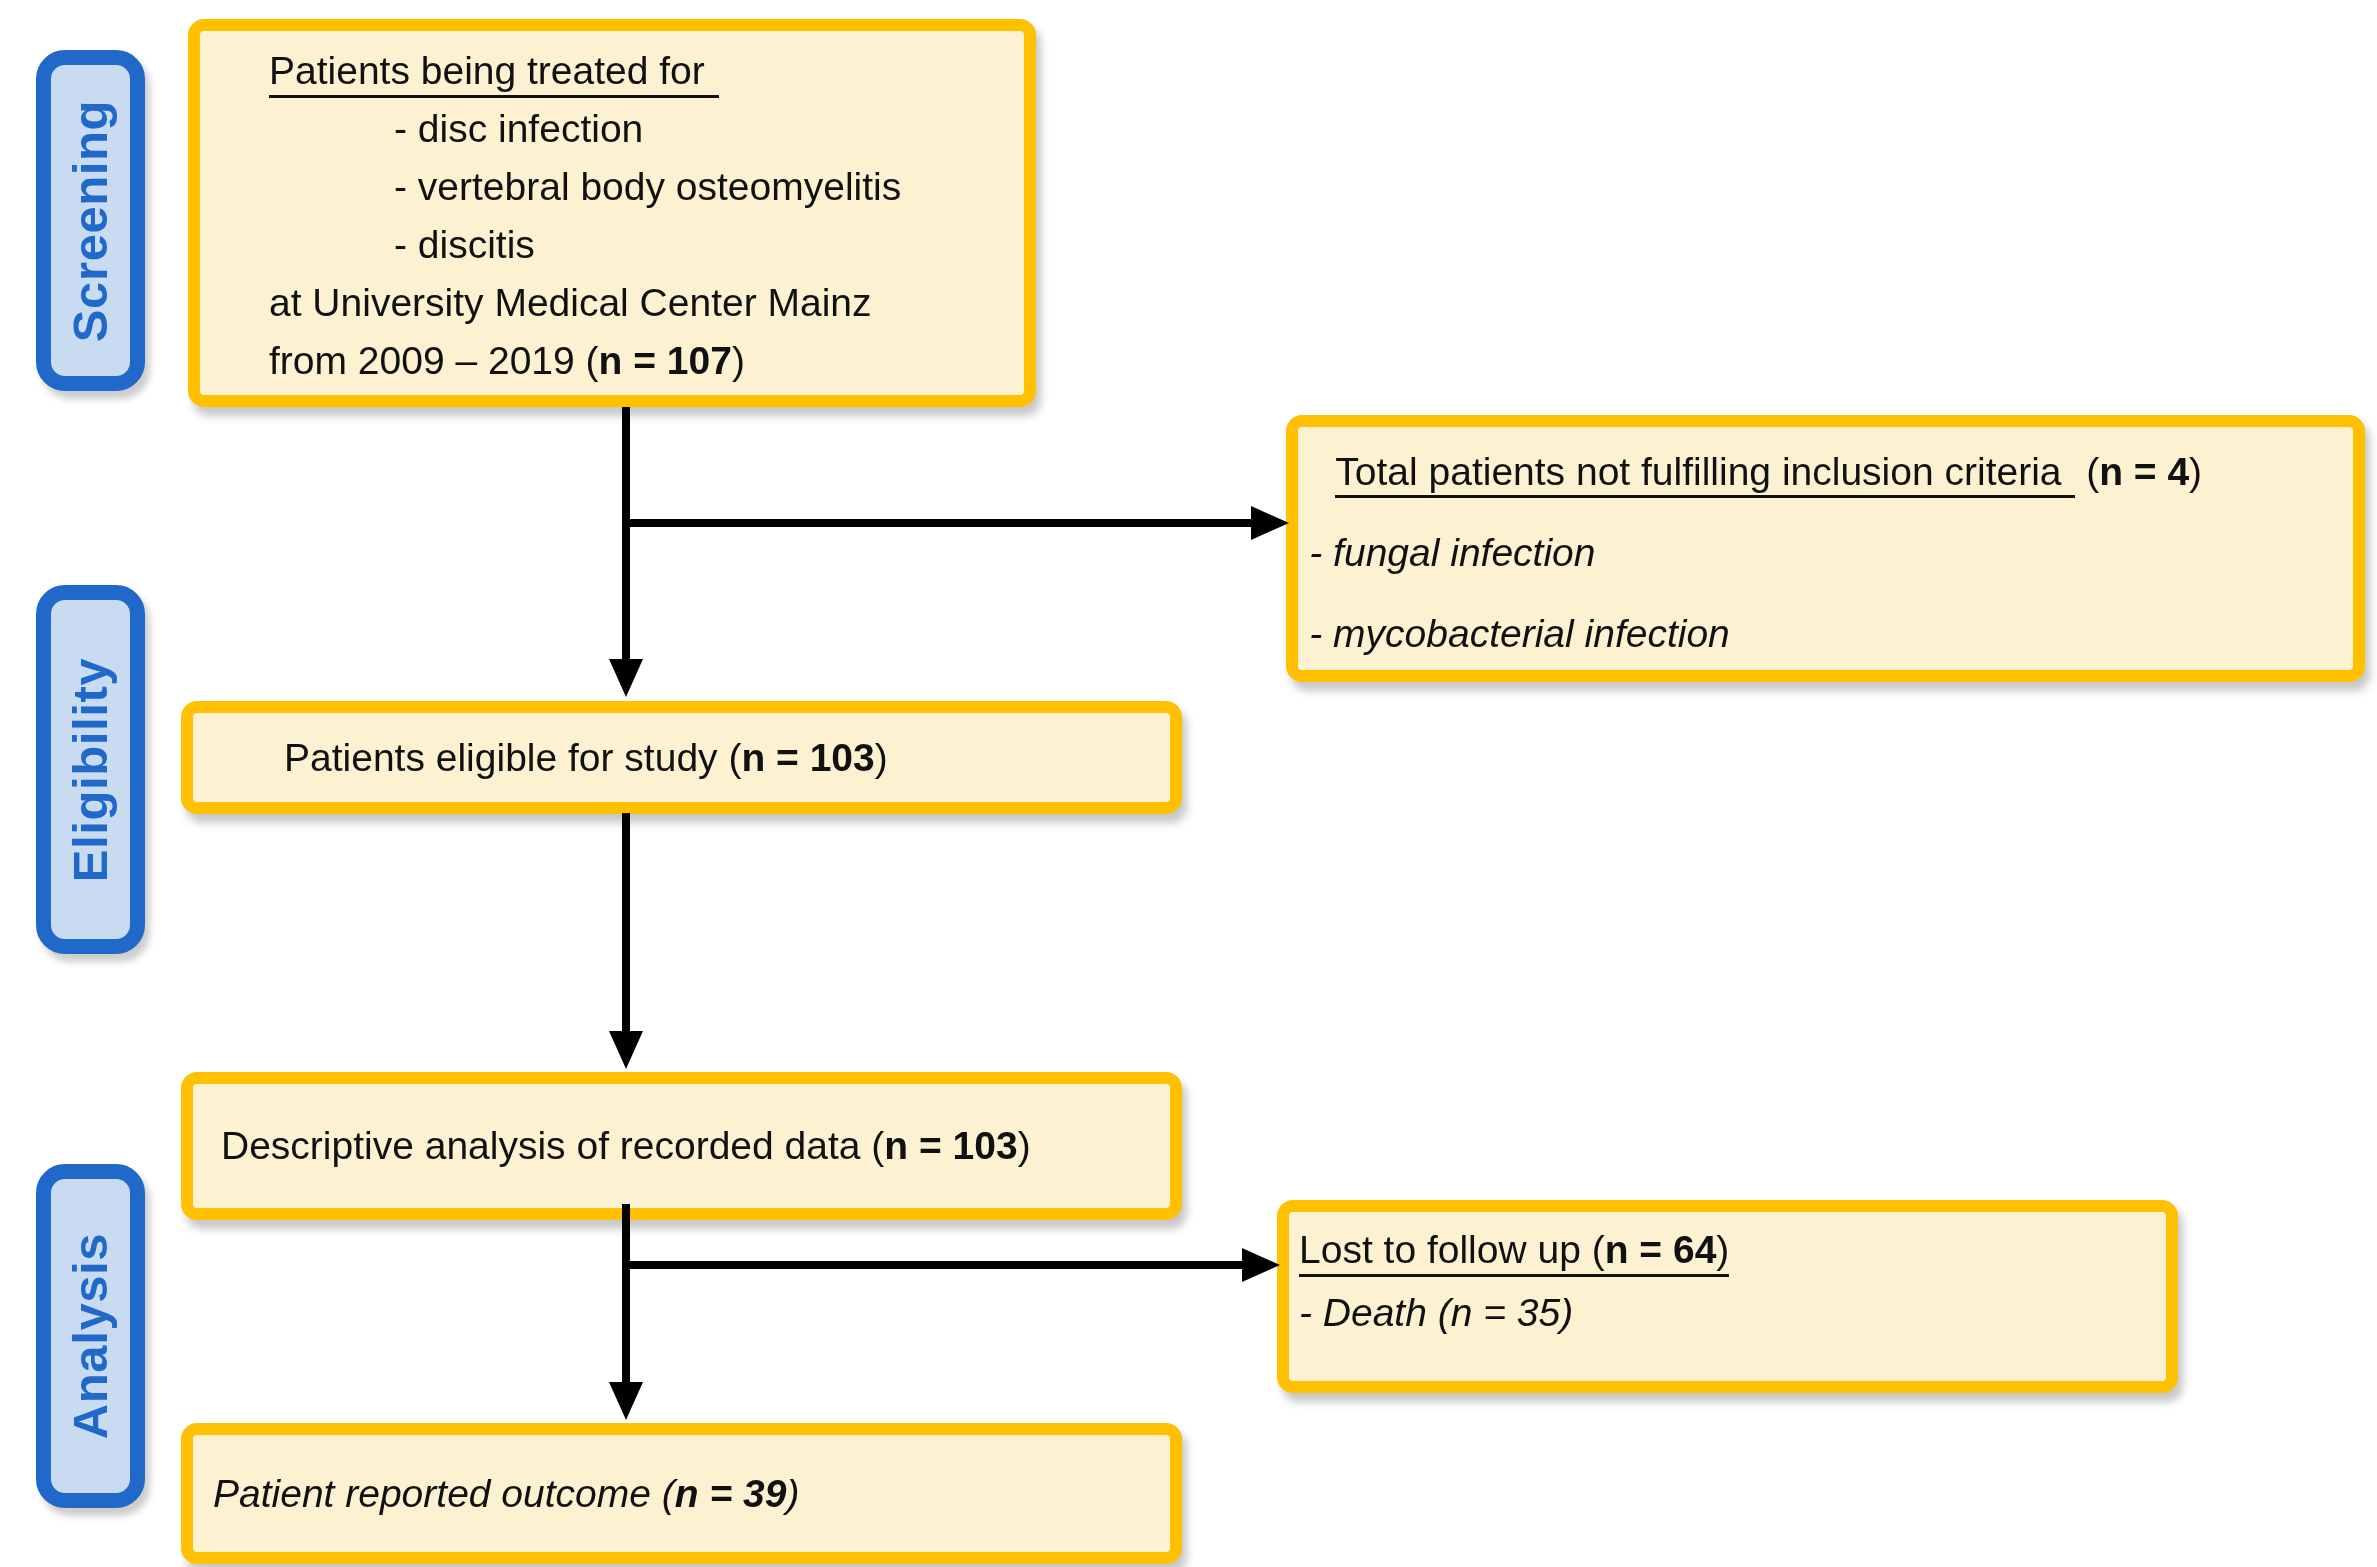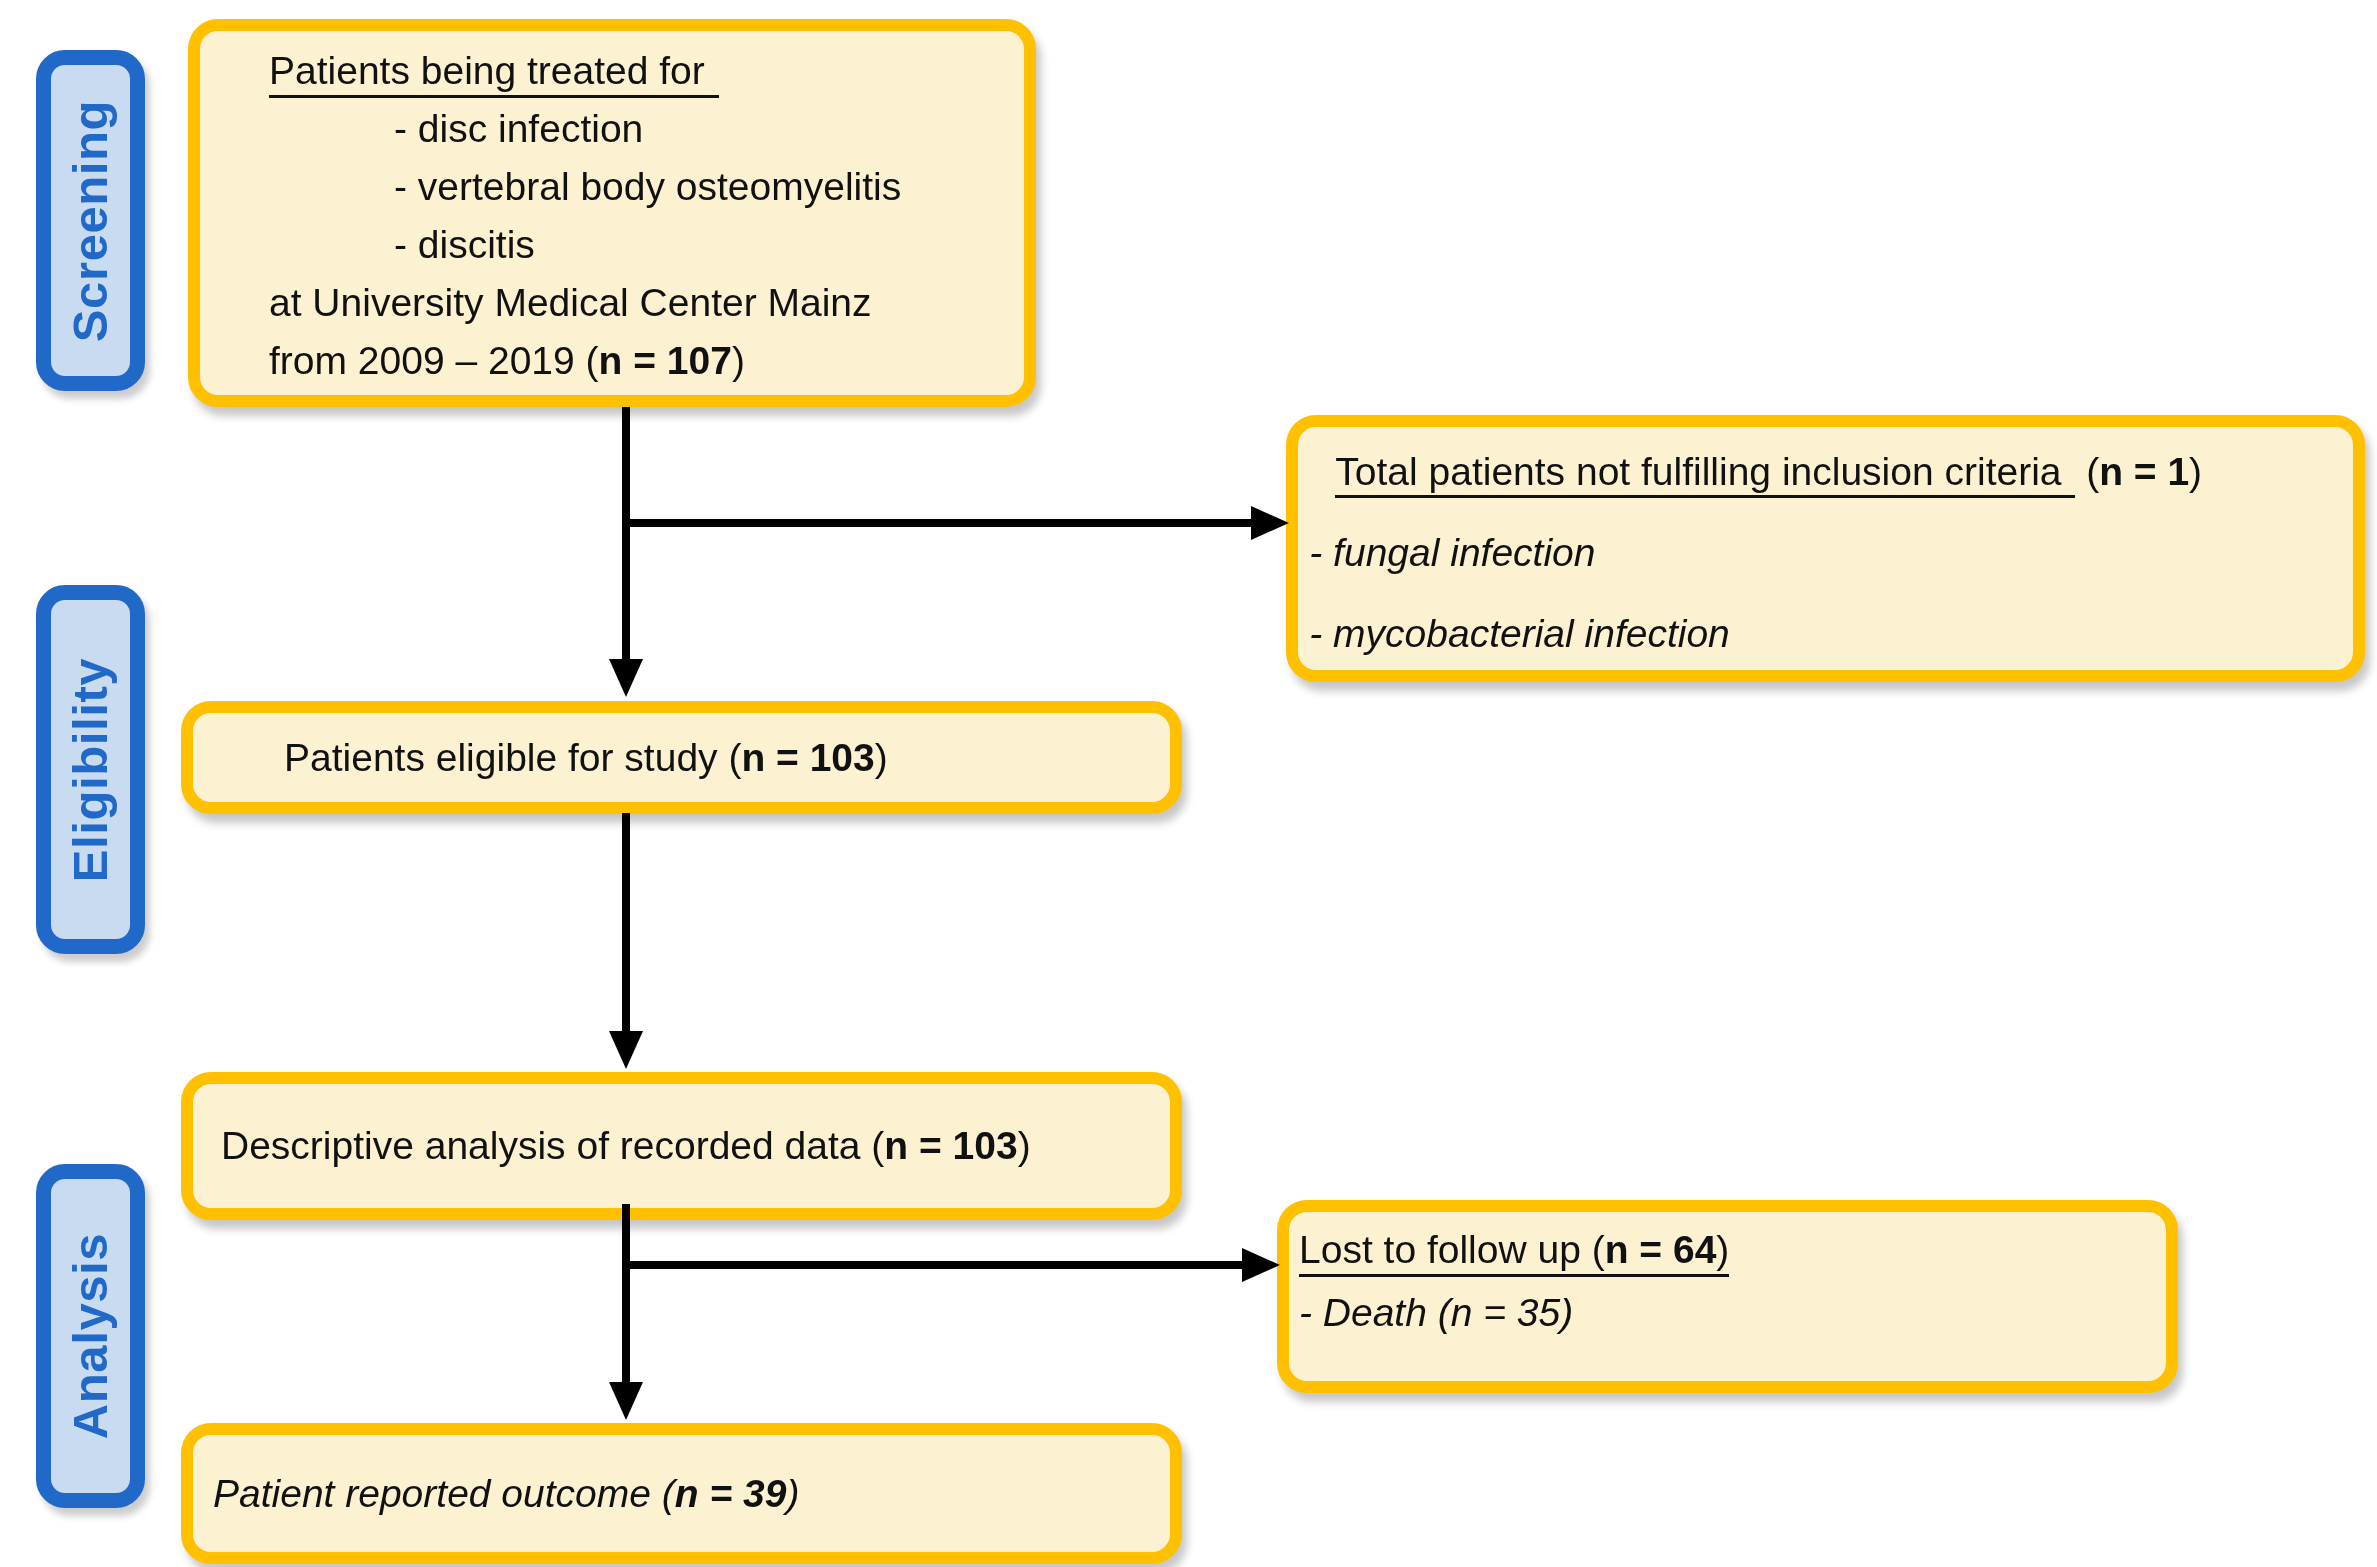--- a/index.html
+++ b/index.html
@@ -10,21 +10,21 @@
     background:#ffffff;
     overflow:hidden;
     font-family:"Liberation Sans", sans-serif;
     color:#111111;
   }
   
   .ybox{
     position:absolute;
     background:#FCF2D2;
     border:12.5px solid #FFC000;
-    border-radius:30px;
+    border-radius:16px;
     box-shadow:5px 8.8px 8.8px rgba(0,0,0,0.22);
     box-sizing:border-box;
     font-size:39px;
     line-height:58px;
   }
   .line{white-space:nowrap;}
   .u{border-bottom:3.8px solid #111111;padding-bottom:2.5px;}
   .pad-r{padding-right:13.8px;}
   .italic{font-style:italic;}
   b{font-weight:bold;}
@@ -95,21 +95,21 @@
   <div class="ybox" id="box-treated">
     <div class="line"><span class="u pad-r">Patients being treated for</span></div>
     <div class="line indent">- disc infection</div>
     <div class="line indent">- vertebral body osteomyelitis</div>
     <div class="line indent">- discitis</div>
     <div class="line">at University Medical Center Mainz</div>
     <div class="line"><span>from 2009 – 2019 (</span><b>n = 107</b><span>)</span></div>
   </div>
 
   <div class="ybox" id="box-excluded">
-    <div class="line title-line"><span class="u pad-r">Total patients not fulfilling inclusion criteria</span><span> (</span><b>n = 1</b><span>)</span></div>
+    <div class="line title-line"><span class="u pad-r">Total patients not fulfilling inclusion criteria</span><span> (</span><b>n = 4</b><span>)</span></div>
     <div class="line italic">- fungal infection</div>
     <div class="line italic">- mycobacterial infection</div>
   </div>
 
   <div class="ybox" id="box-eligible">
     <div class="line"><span>Patients eligible for study (</span><b>n = 103</b><span>)</span></div>
   </div>
 
   <div class="ybox" id="box-descriptive">
     <div class="line"><span>Descriptive analysis of recorded data (</span><b>n = 103</b><span>)</span></div>

